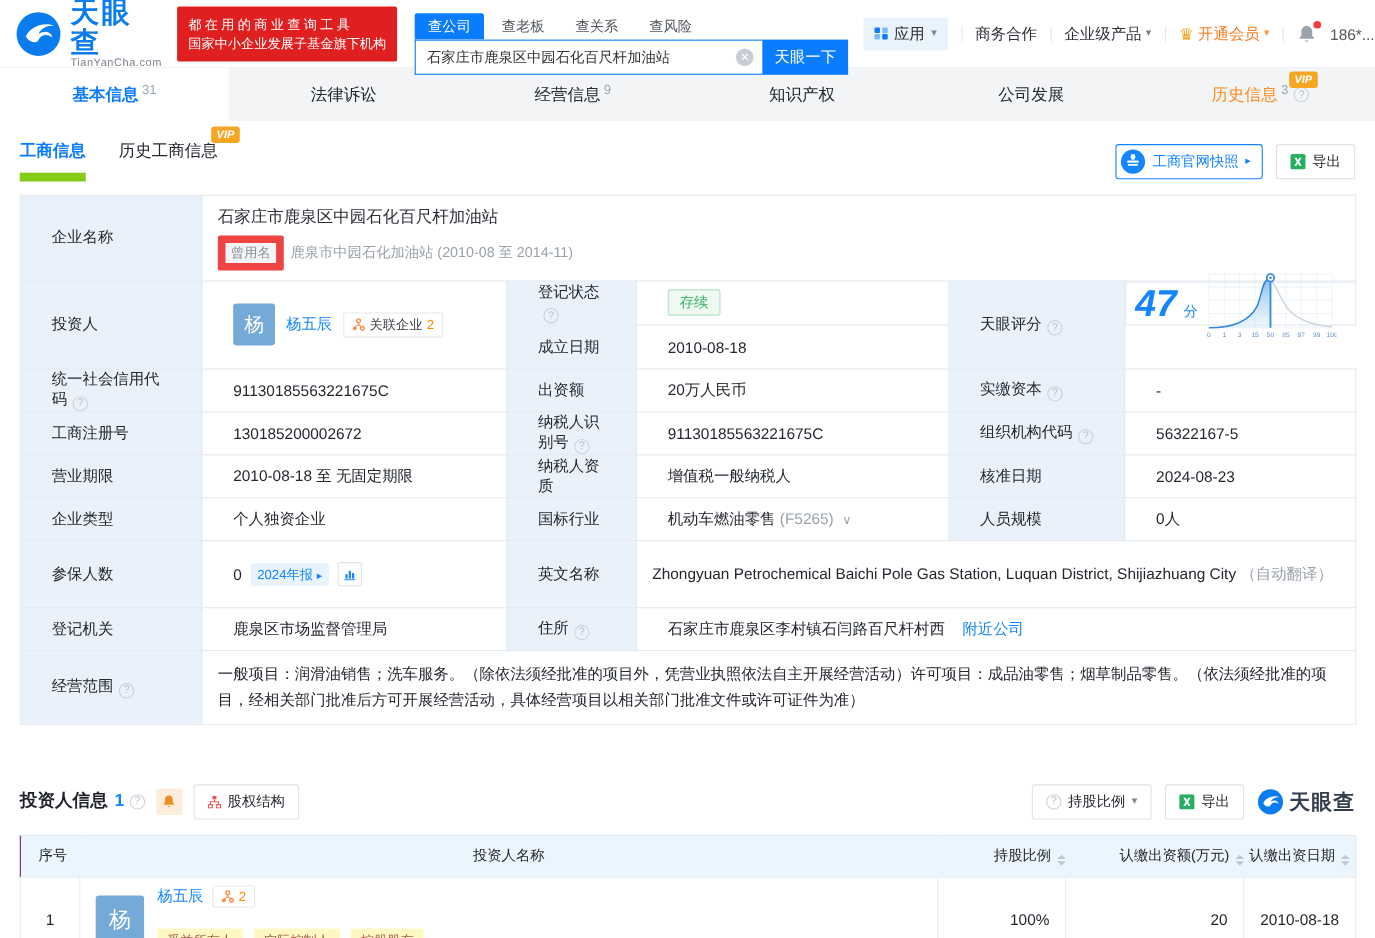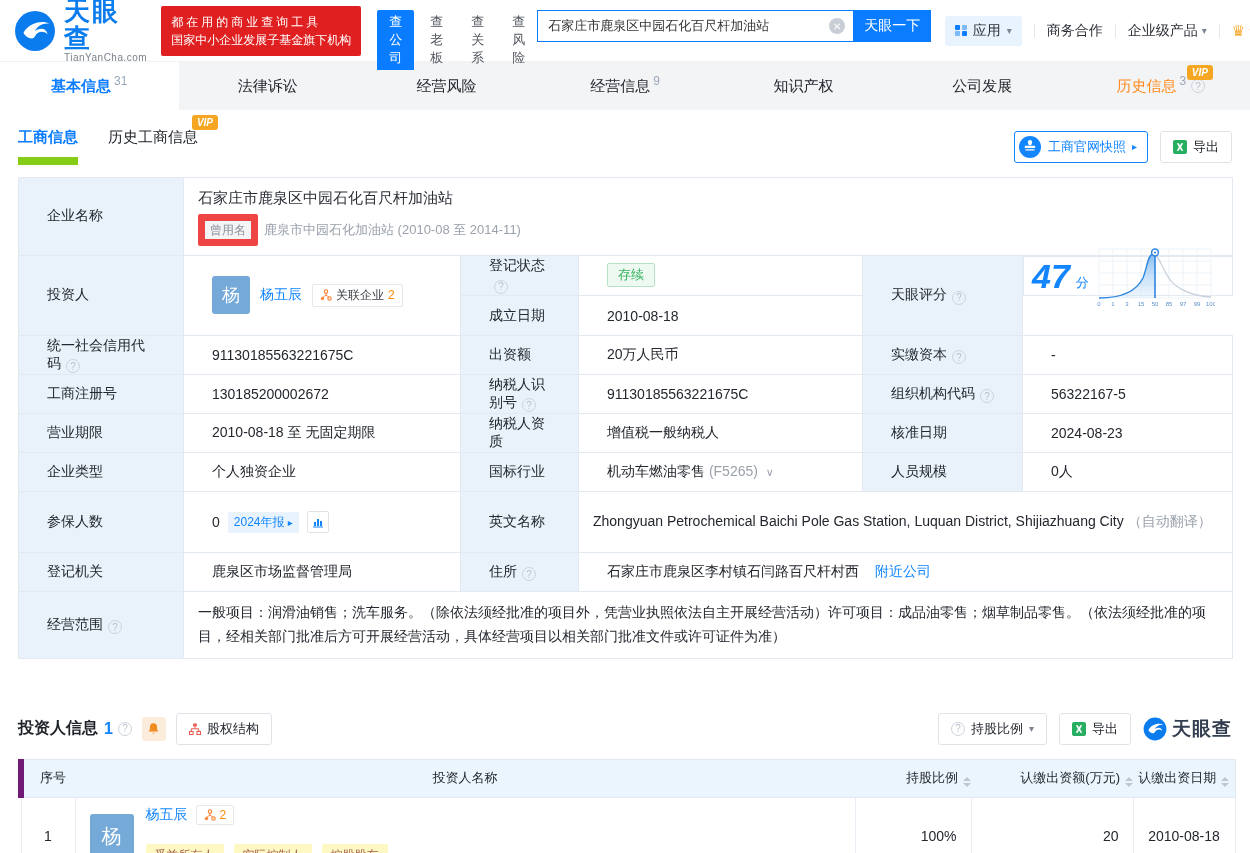--- a/index.html
+++ b/index.html
@@ -9,21 +9,21 @@
   
   .topbar { display:flex; align-items:center; height:62px; padding:0 14px; gap:14px;
     border-bottom:1px solid #f0f1f3; background:#fff; }
   .logo { display:flex; align-items:center; gap:8px; }
   .logo-txt { display:flex; flex-direction:column; line-height:1.05; }
   .logo-cn { font-size:26px; font-weight:bold; color:#0a7cee; letter-spacing:2px; }
   .logo-en { font-size:10px; color:#7b828c; letter-spacing:.5px; }
   .slogan { background:#e02020; color:#fff; font-size:12px; padding:7px 10px; line-height:1.5;
     border-radius:2px; white-space:nowrap; }
   .slogan .l1 { letter-spacing:3px; }
-  .hd-search { display:flex; flex-direction:row; margin-left:2px;margin-top:19px; }
+  .hd-search { display:flex; flex-direction:column; margin-left:2px;margin-top:19px; }
   .stabs { display:flex; gap:4px; align-items:flex-end; }
   .stab { font-size:13px; color:#51565d; padding:3px 12px; cursor:pointer; }
   .stab.active { background:#0a7cff; color:#fff; border-radius:2px 2px 0 0; }
   .sbox { display:flex; position:relative; }
   .sbox input { width:316px; height:32px; border:1px solid #0a7cff; border-right:none;
     padding:0 30px 0 10px; font-size:13px; color:#333; outline:none; }
   .clear-ic { position:absolute; right:86px; top:8px; width:16px; height:16px; border-radius:50%;
     background:#c9ced6; color:#fff; font-size:10px; display:flex; align-items:center; justify-content:center; cursor:pointer; }
   .sbtn { width:78px; height:32px; background:#0a7cff; color:#fff; border:none; font-size:14px; cursor:pointer; }
   .hnav { margin-left:auto; display:flex; align-items:center; gap:12px; font-size:14px; color:#2b2f36; white-space:nowrap; }
@@ -107,21 +107,21 @@
   .bell-chip { width:24px; height:24px; background:#fcecdc; border-radius:3px; margin-left:10px;
     display:flex; align-items:center; justify-content:center; cursor:pointer; }
   .equity-btn { margin-left:10px; }
   .sec2-right { margin-left:auto; display:flex; align-items:center; gap:12px; }
   .brand2 { display:flex; align-items:center; gap:5px; }
   .brand2-txt { font-size:19px; font-weight:bold; color:#333f50; letter-spacing:1px; }
 
   .inv-table { margin-top:14px; border-collapse:collapse; table-layout:fixed; width:1214px; font-size:14px; }
   .inv-table thead th { background:#eaf5fd; height:38px; font-weight:normal; font-size:13px; color:#23272e;
     border:1px solid #e3e9f1; border-left:none; border-right:none; }
-  .inv-table thead th:first-child { border-left:6px solid #701a75; }
+  .inv-table thead th:first-child { border-left:1px solid #701a75; }
   .inv-table thead th:last-child { border-right:1px solid #e3e9f1; }
   .inv-table tbody td { border:1px solid #e8edf4; height:78px; background:#fff; padding:0 14px; vertical-align:middle; }
   .th-no { text-align:left; padding-left:16px; }
   .t-center { text-align:center; }
   .t-right { text-align:right; }
   .sort { display:inline-flex; flex-direction:column; gap:2px; margin-left:5px; vertical-align:1px; }
   .sort i { width:0; height:0; border-left:4px solid transparent; border-right:4px solid transparent; }
   .sort .up { border-bottom:4px solid #c0c6cf; }
   .sort .dn { border-top:4px solid #c0c6cf; }
   .inv-row-name { display:flex; align-items:center; gap:12px; }
@@ -207,23 +207,20 @@
   </div>
 </div>
 
 <div class="mnav">
   <div class="mtab active">
     <span>基本信息</span>
       <span class="mcount">31</span>
   </div>
   <div class="mtab">
       <span>法律诉讼</span>
-    </div>
-  <div class="mtab">
-      <span>经营风险</span>
     </div>
   <div class="mtab">
     <span>经营信息</span>
       <span class="mcount">9</span>
   </div>
   <div class="mtab">
       <span>知识产权</span>
     </div>
   <div class="mtab">
       <span>公司发展</span>

